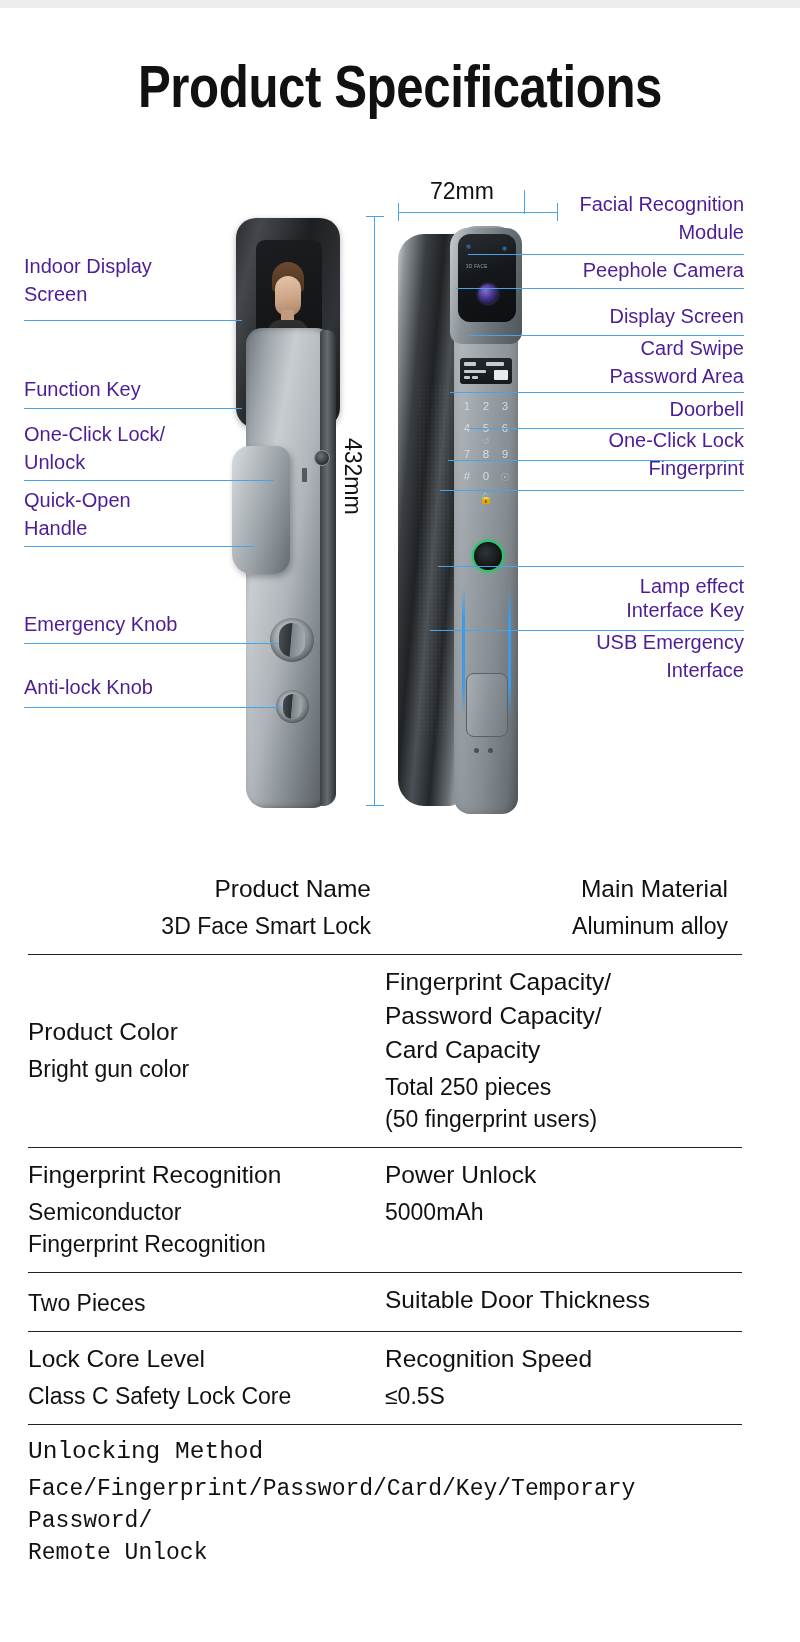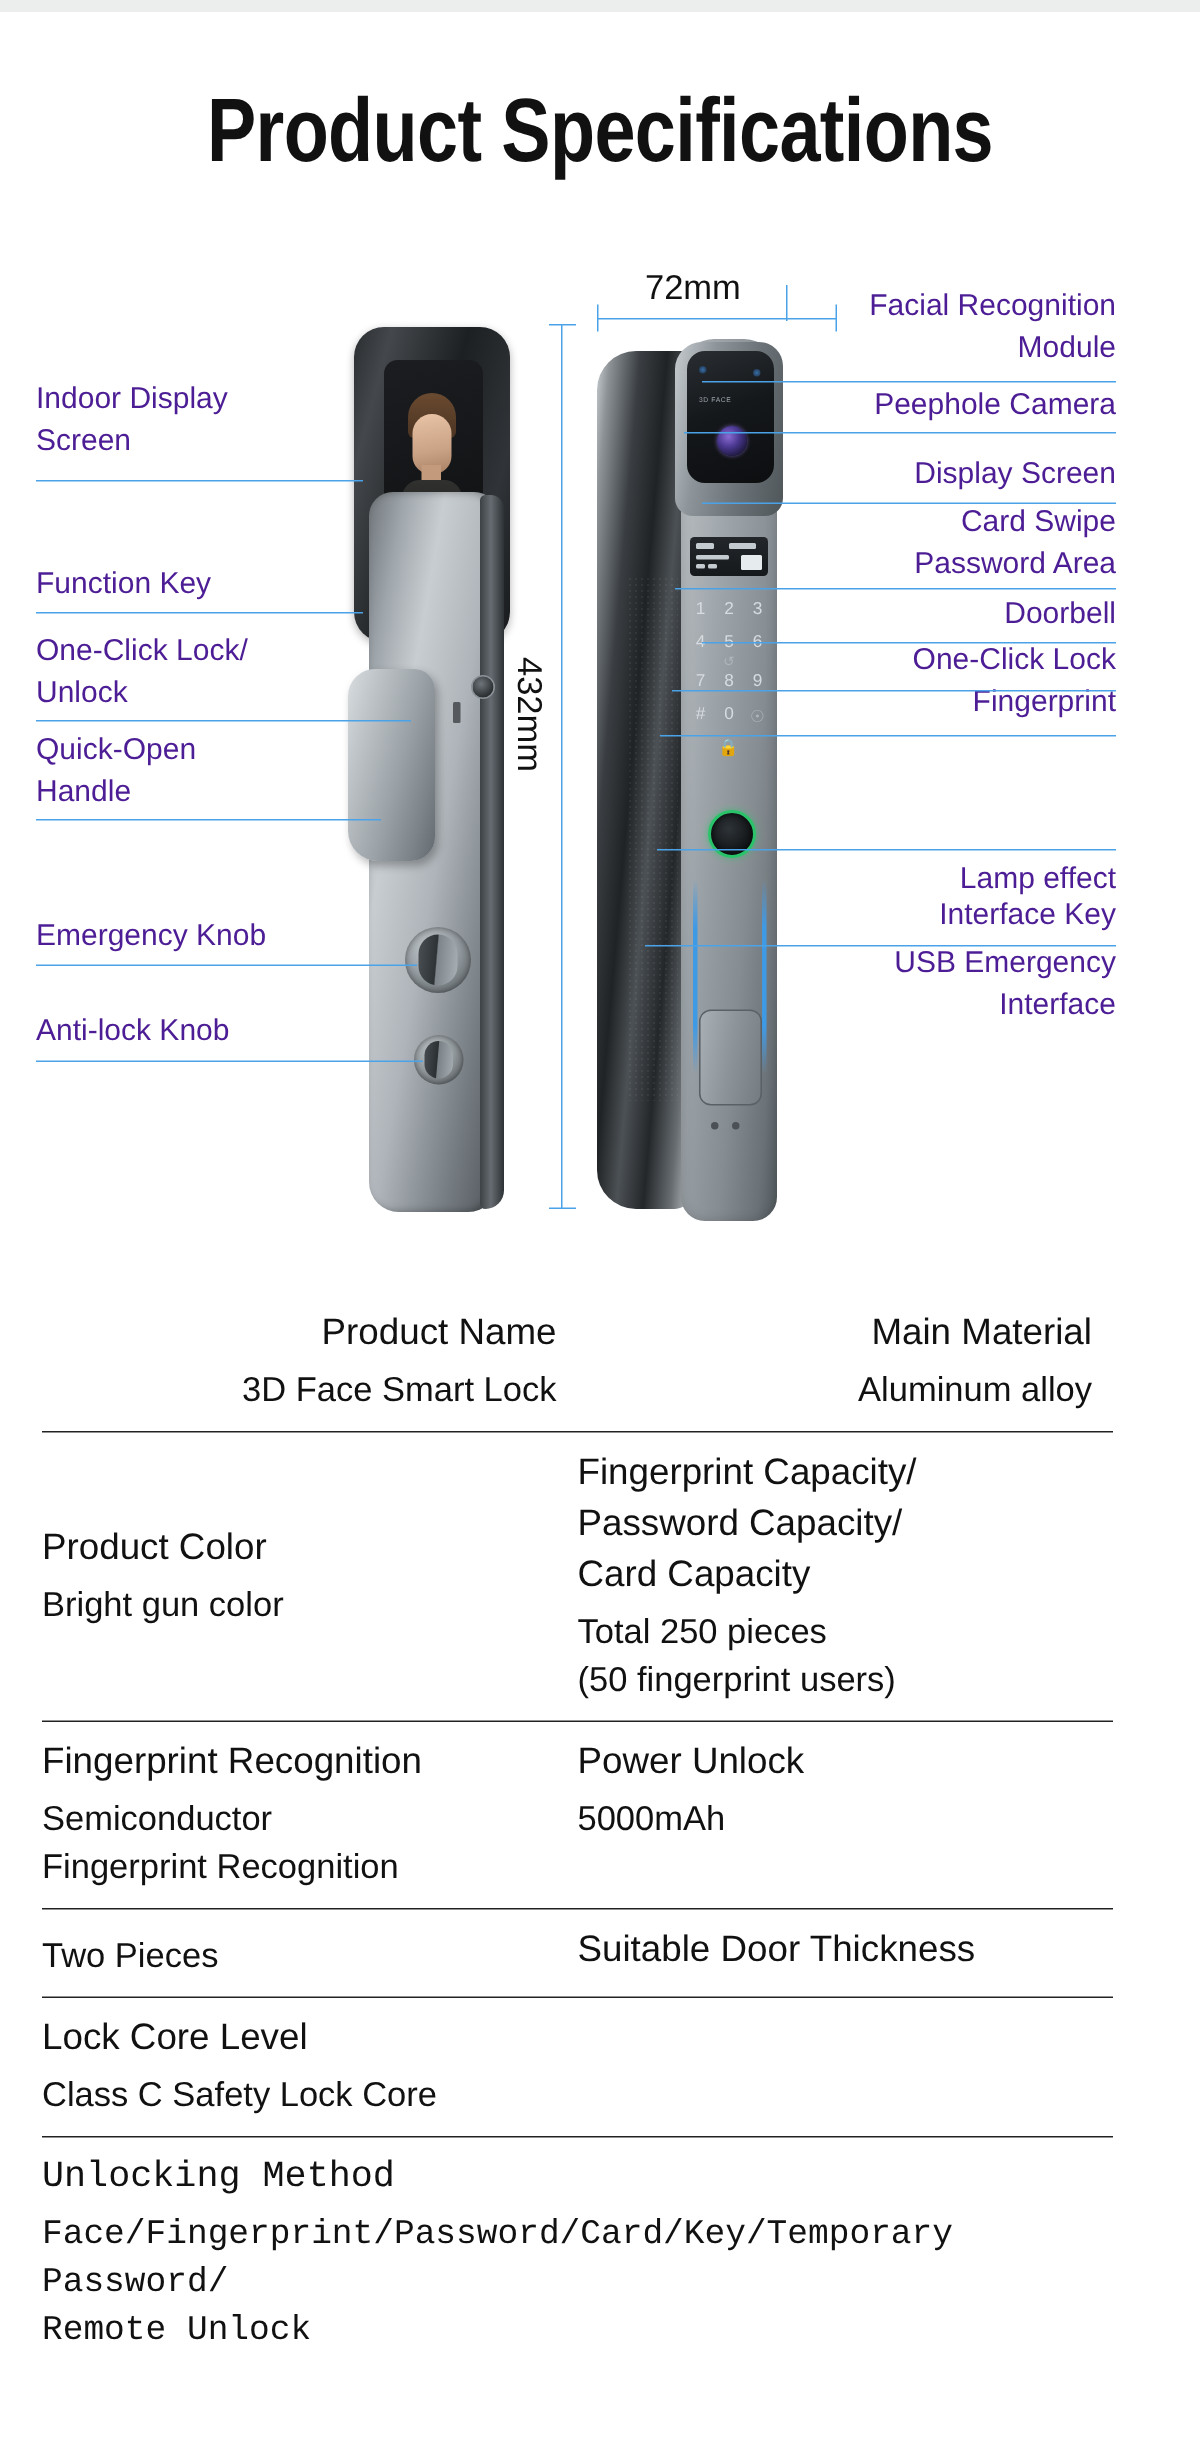--- a/index.html
+++ b/index.html
@@ -590,20 +590,24 @@
     <div class="spec-cell">
       <div class="spec-key">Suitable Door Thickness</div>
     </div>
   </div>
 
   <div class="spec-row">
     <div class="spec-cell">
       <div class="spec-key">Lock Core Level</div>
       <div class="spec-val">Class C Safety Lock Core</div>
     </div>
+    <div class="spec-cell">
+      <div class="spec-key">Recognition Speed</div>
+      <div class="spec-val">≤0.5S</div>
+    </div>
   </div>
 
   <div class="spec-row last">
     <div class="spec-cell wide">
       <div class="spec-key">Unlocking Method</div>
       <div class="spec-val">Face/Fingerprint/Password/Card/Key/Temporary Password/
 Remote Unlock</div>
     </div>
   </div>
 

